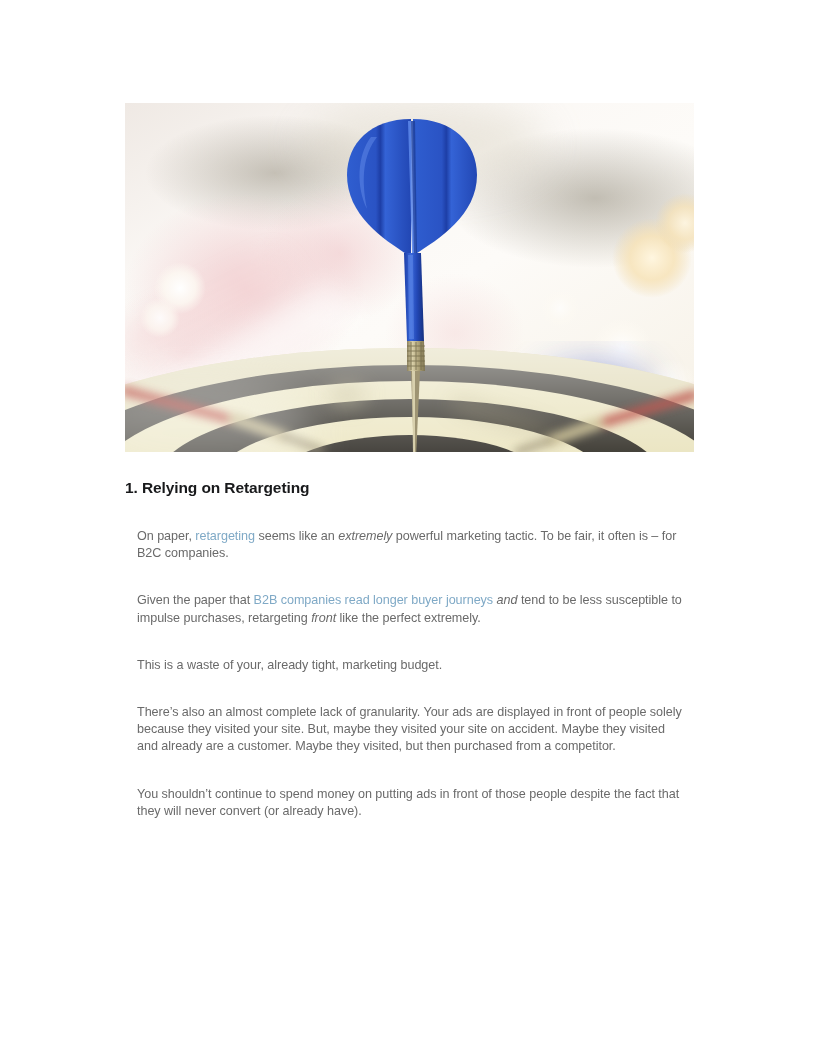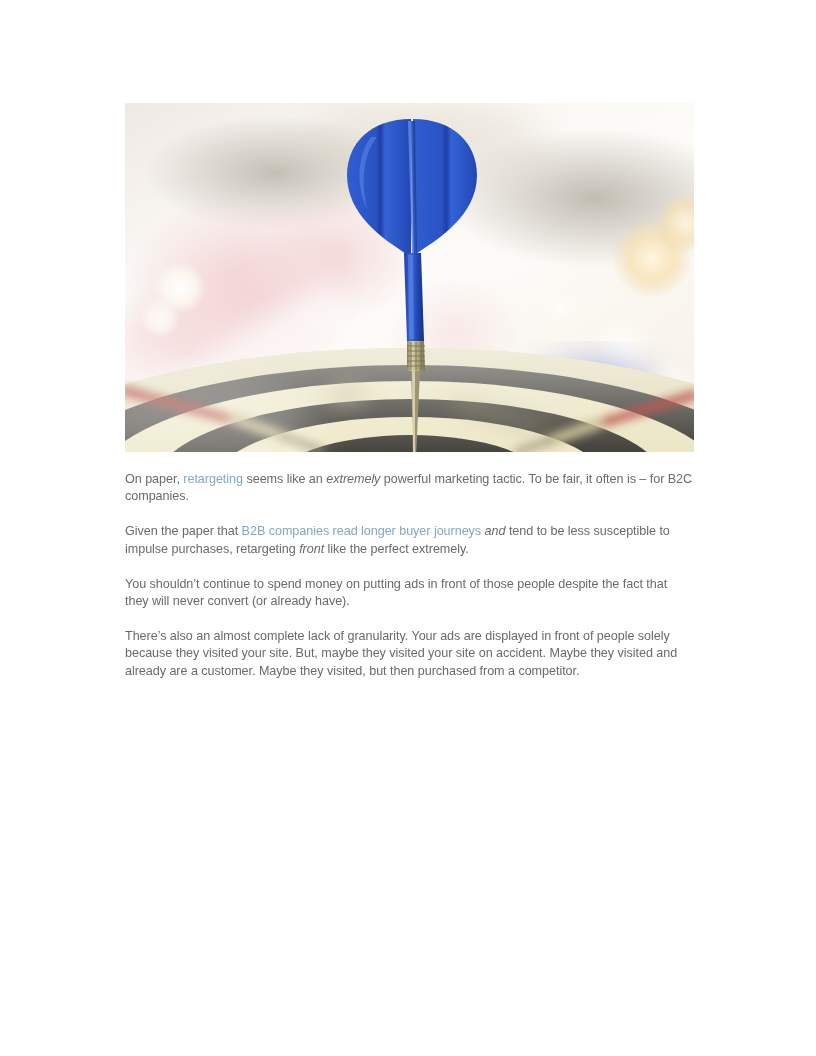--- a/index.html
+++ b/index.html
@@ -44,21 +44,21 @@
   .heading {
     margin: 0;
     padding-top: 27px;
     font-size: 15.5px;
     font-weight: bold;
     color: #18191b;
     letter-spacing: -0.1px;
   }
 
   p.para {
-    margin: 0;
+    margin: 12px;
     padding-top: 18px;
     font-size: 12.6px;
     line-height: 17.2px;
     color: #6a6a6a;
     letter-spacing: -0.05px;
   }
   p.para.first { padding-top: 19px; }
 
   a.link {
     color: #7fa9c6;
@@ -256,31 +256,33 @@
             <path d="M287 268 L290 268 L290 352 L288 352 Z" fill="#ded6b4" opacity="0.9"></path>
 
             <ellipse cx="290" cy="372" rx="14" ry="5" fill="#8e3f44" opacity="0.55" filter="url(#blurXs)"></ellipse>
           </g>
 
           <ellipse cx="70" cy="330" rx="120" ry="55" fill="#ffffff" opacity="0.3" filter="url(#blurLg)"></ellipse>
         </g>
       </svg>
     </div>
 
+    <h1 class="heading">1. Relying on Retargeting</h1>
 
     <p class="para first">
       <span>On paper, </span><a class="link" href="#">retargeting</a><span> seems like an </span><em>extremely</em><span> powerful marketing tactic. To be fair, it often is – for B2C companies.</span>
     </p>
 
 
     <p class="para">
       <span>Given the paper that </span><a class="link" href="#">B2B companies read longer buyer journeys</a><span> </span><em>and</em><span> tend to be less susceptible to impulse purchases, retargeting </span><em>front</em><span> like the perfect extremely.</span>
     </p>
 
 
 
+    <p class="para">This is a waste of your, already tight, marketing budget.</p>
+
+    <p class="para">There’s also an almost complete lack of granularity. Your ads are displayed in front of people solely because they visited your site. But, maybe they visited your site on accident. Maybe they visited and already are a customer. Maybe they visited, but then purchased from a competitor.</p>
 
     <p class="para">You shouldn’t continue to spend money on putting ads in front of those people despite the fact that they will never convert (or already have).</p>
-
-    <p class="para">There’s also an almost complete lack of granularity. Your ads are displayed in front of people solely because they visited your site. But, maybe they visited your site on accident. Maybe they visited and already are a customer. Maybe they visited, but then purchased from a competitor.</p>
 
   </div>
 </div>
 
 </body></html>

